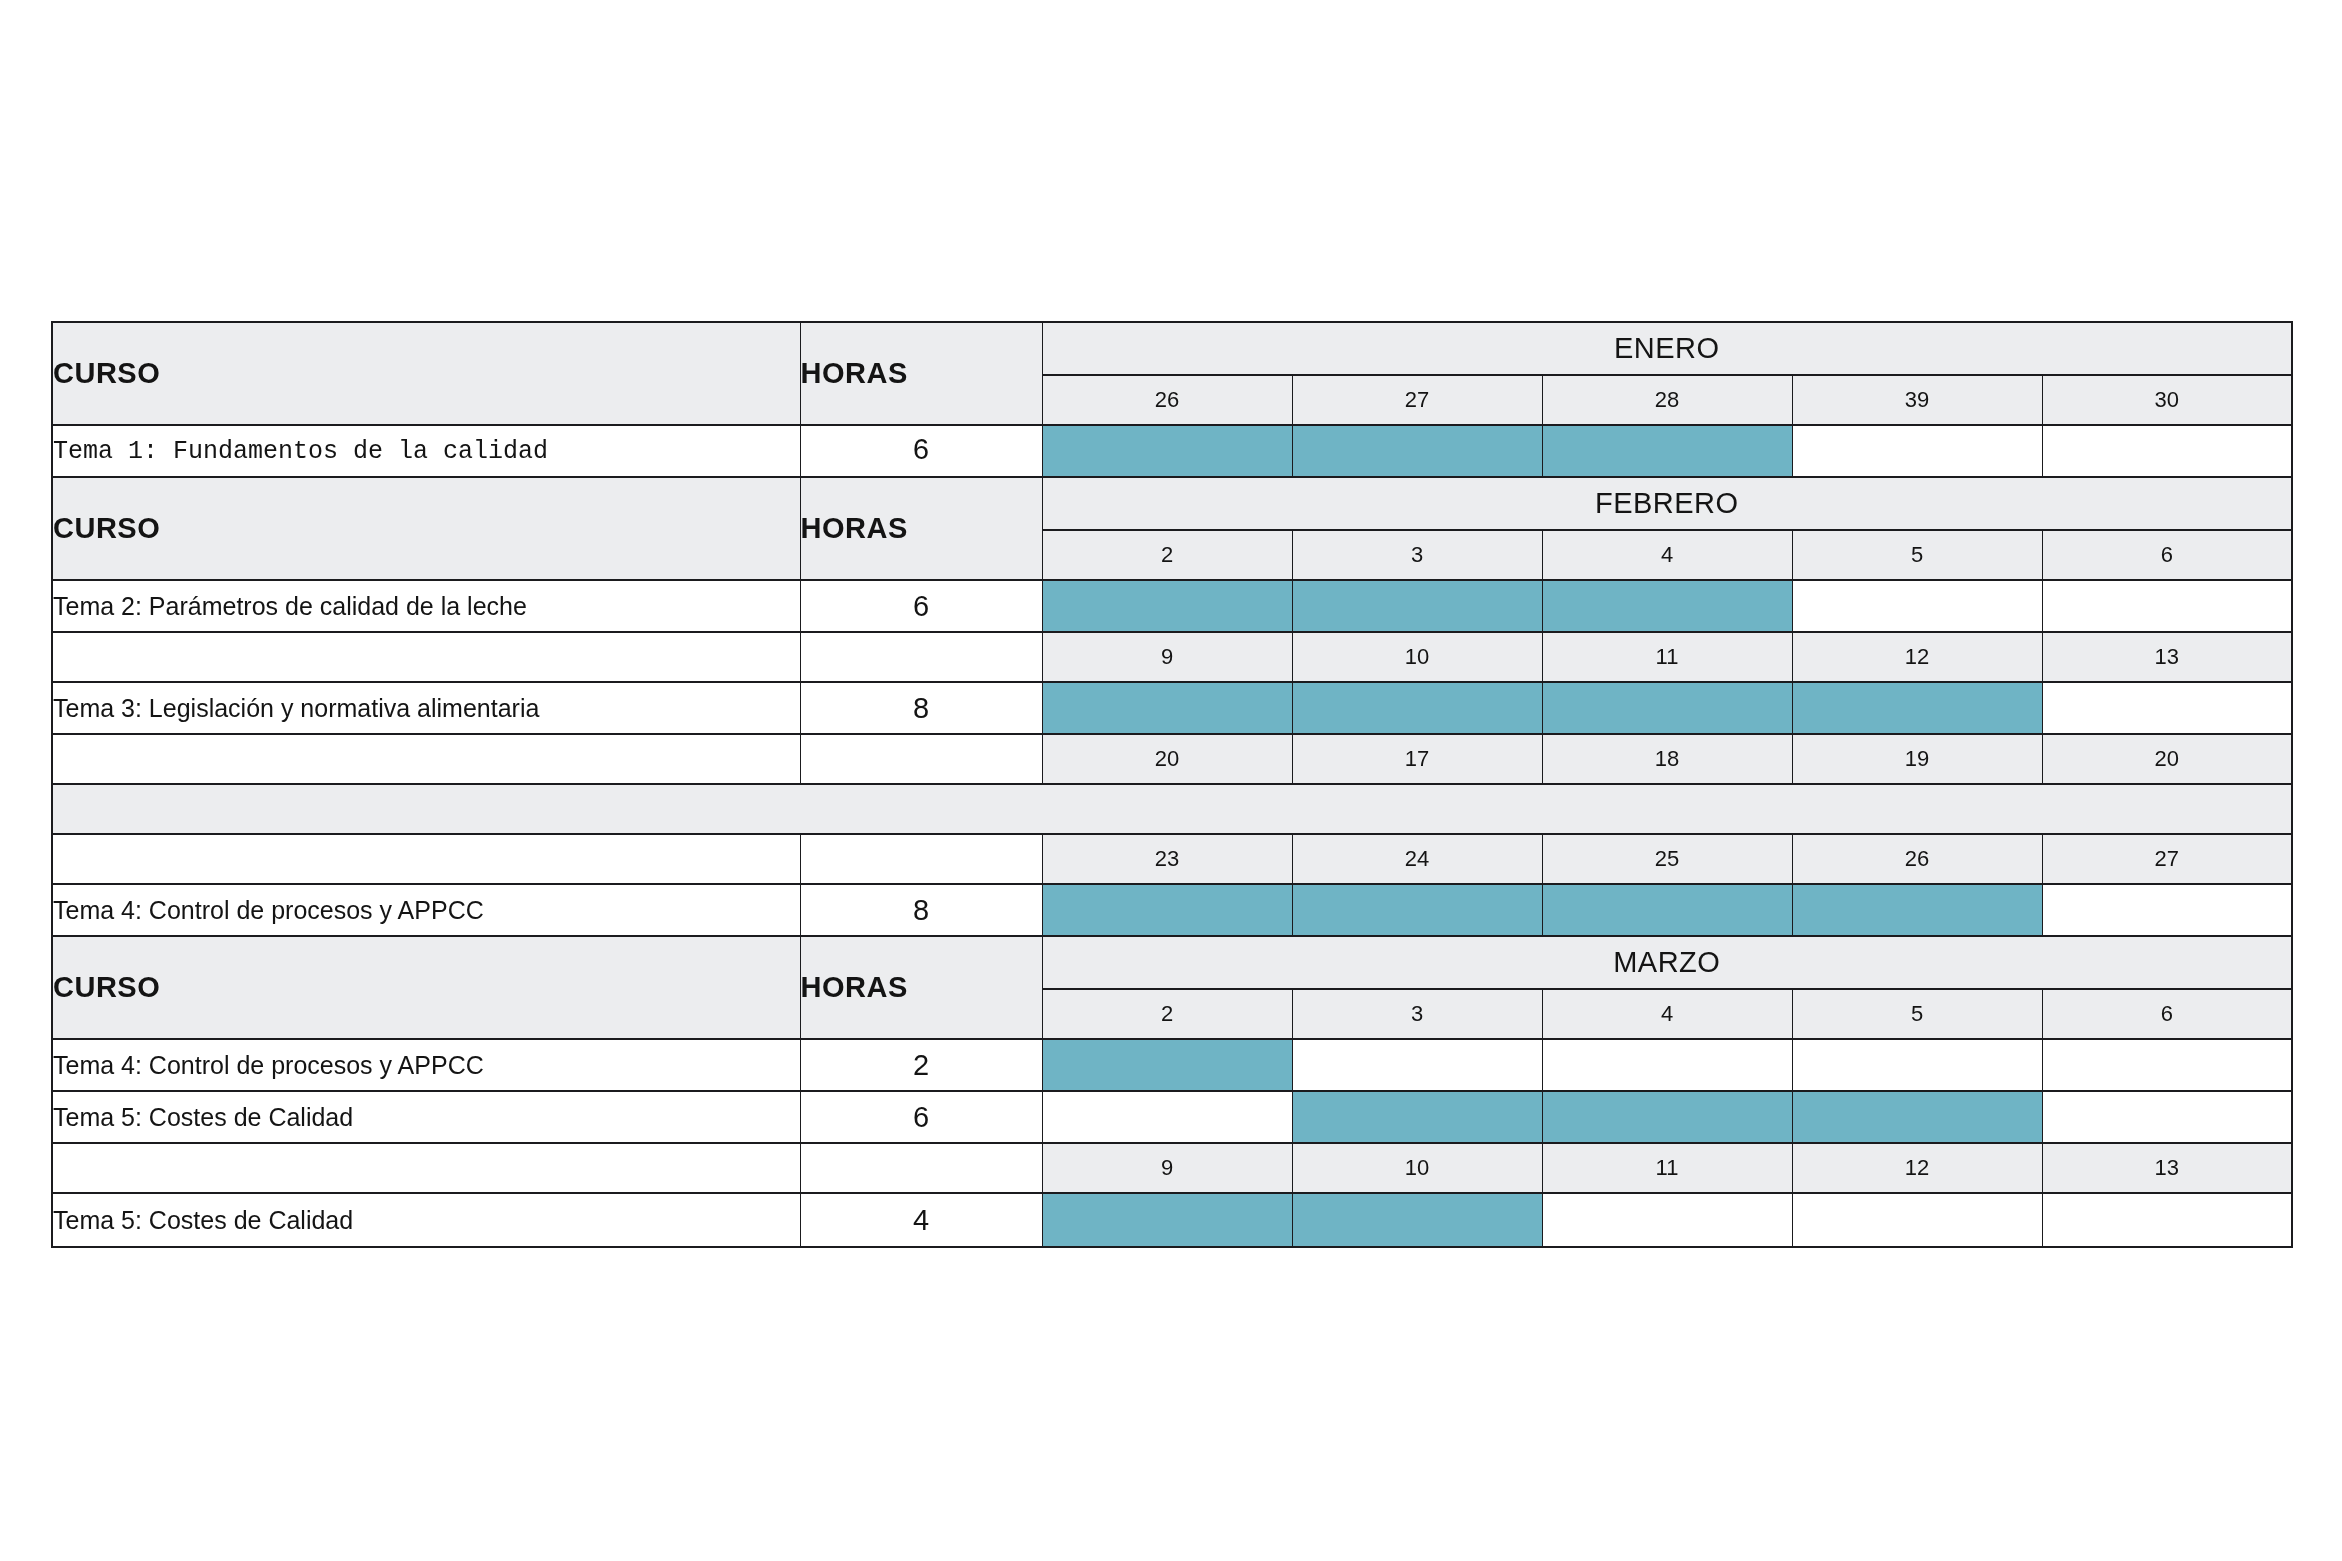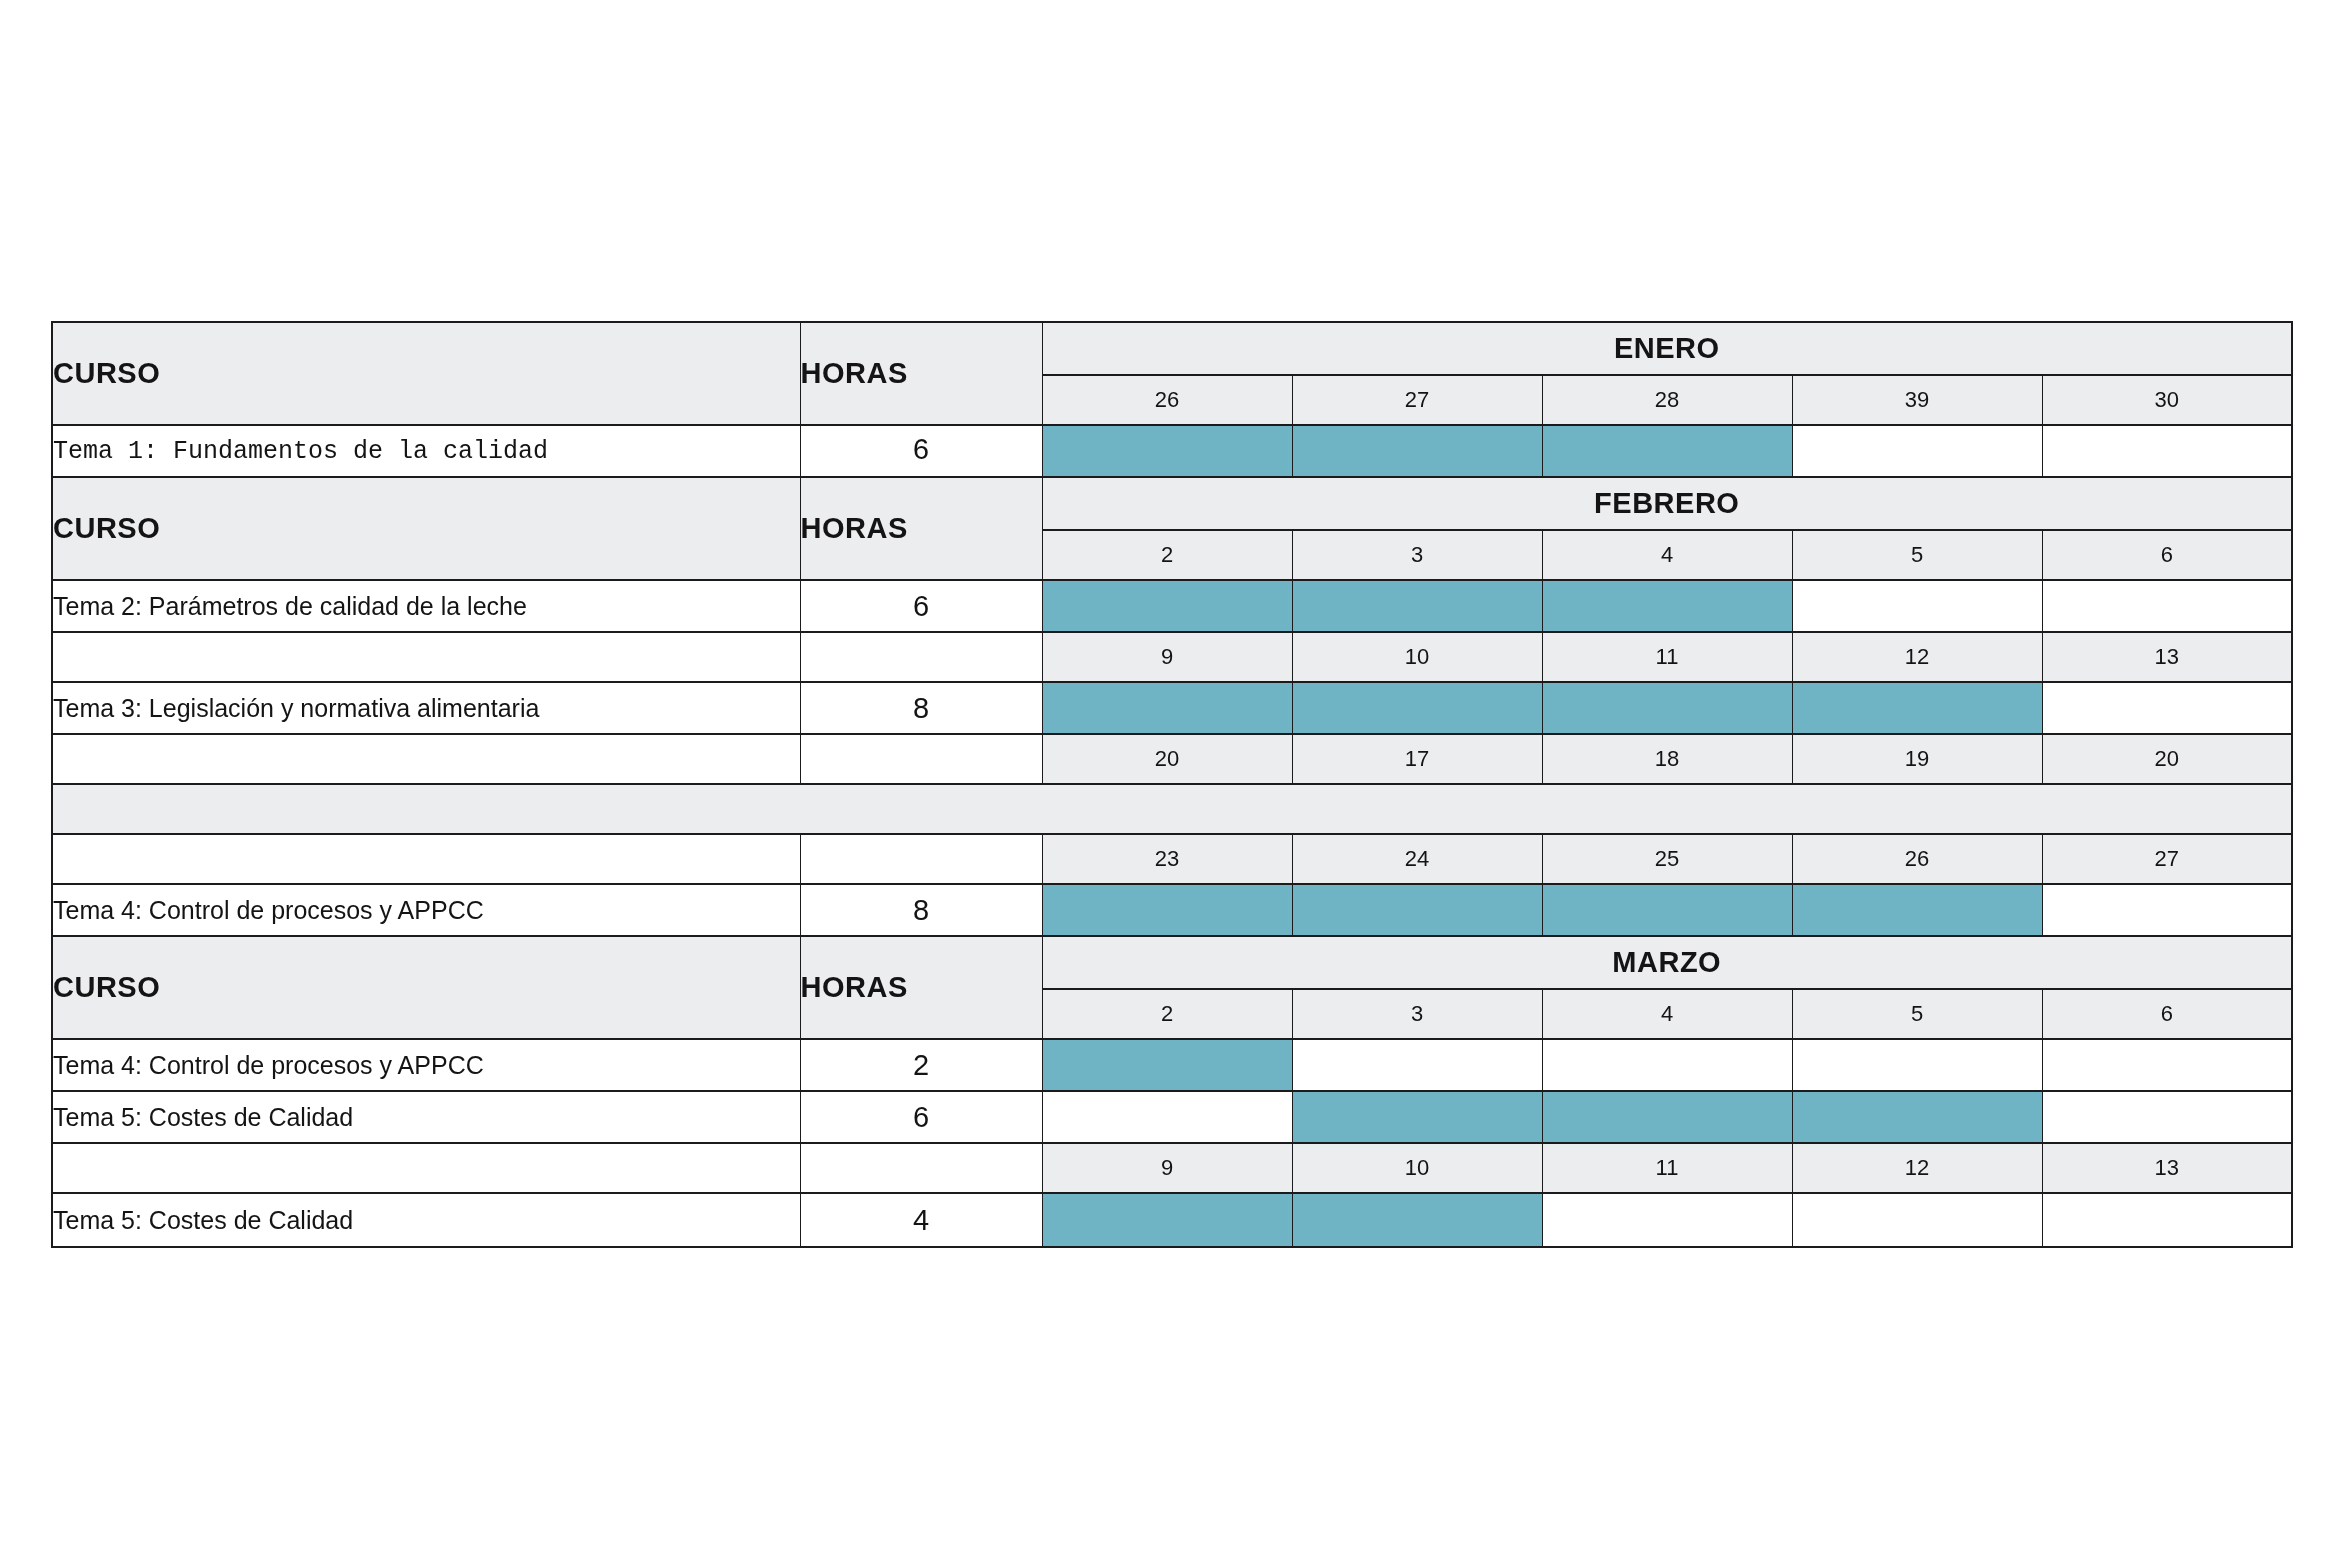--- a/index.html
+++ b/index.html
@@ -31,21 +31,21 @@
   }
   td.header {
     background: var(--header-bg, #ecedef);
     font-weight: bold;
     font-size: 29px;
     text-align: left;
     letter-spacing: 0.5px;
   }
   td.month {
     background: var(--header-bg, #ecedef);
-    font-weight: bold;
+    font-weight: normal;
     font-size: 29px;
     text-align: center;
     letter-spacing: 0.5px;
   }
   td.day {
     background: var(--header-bg, #ecedef);
     font-size: 22px;
     text-align: center;
   }
   td.task {

